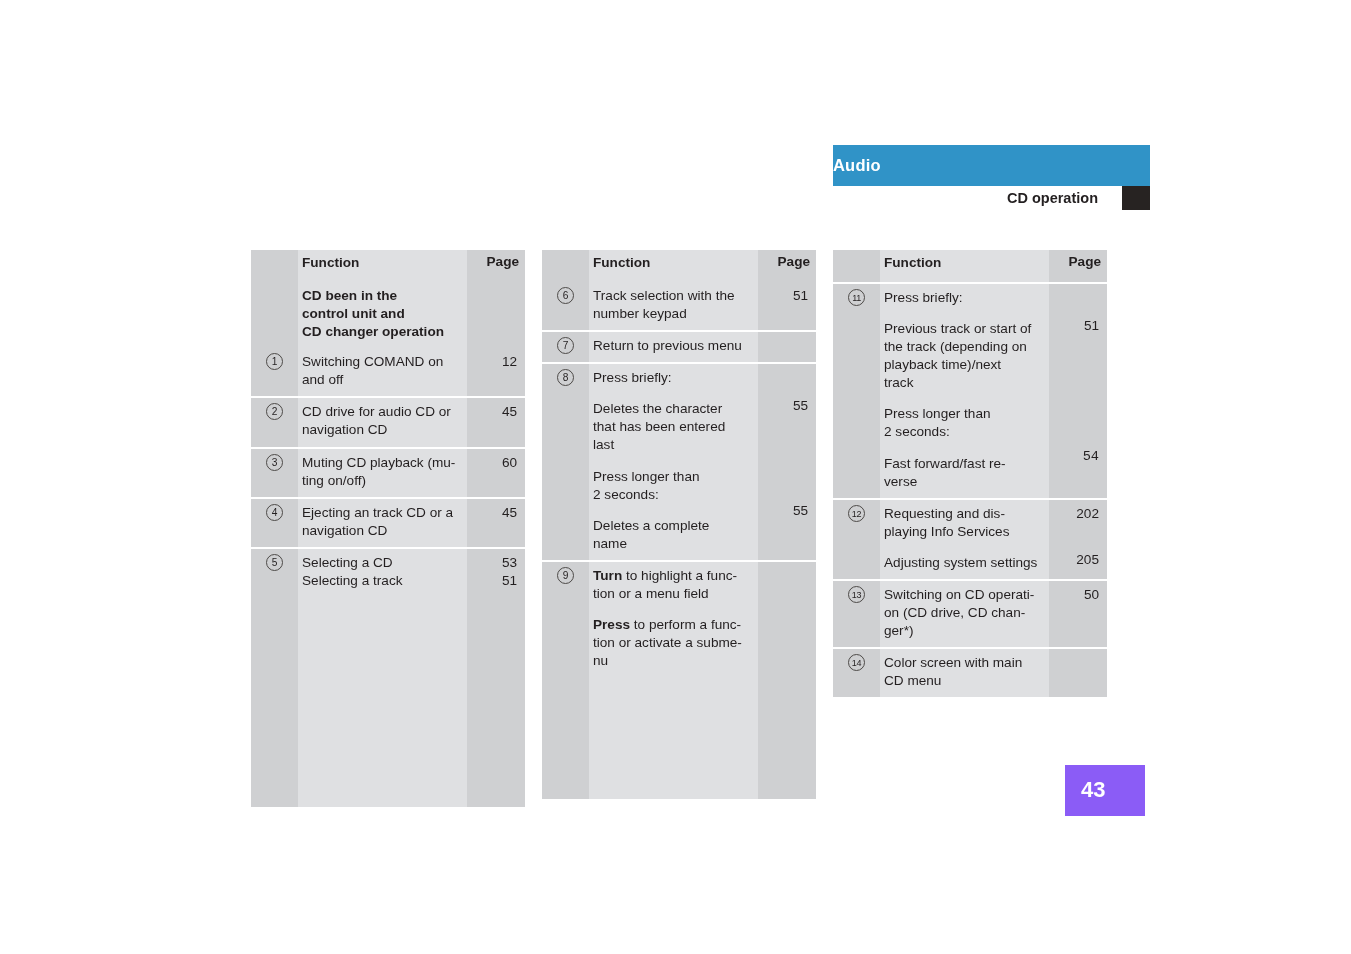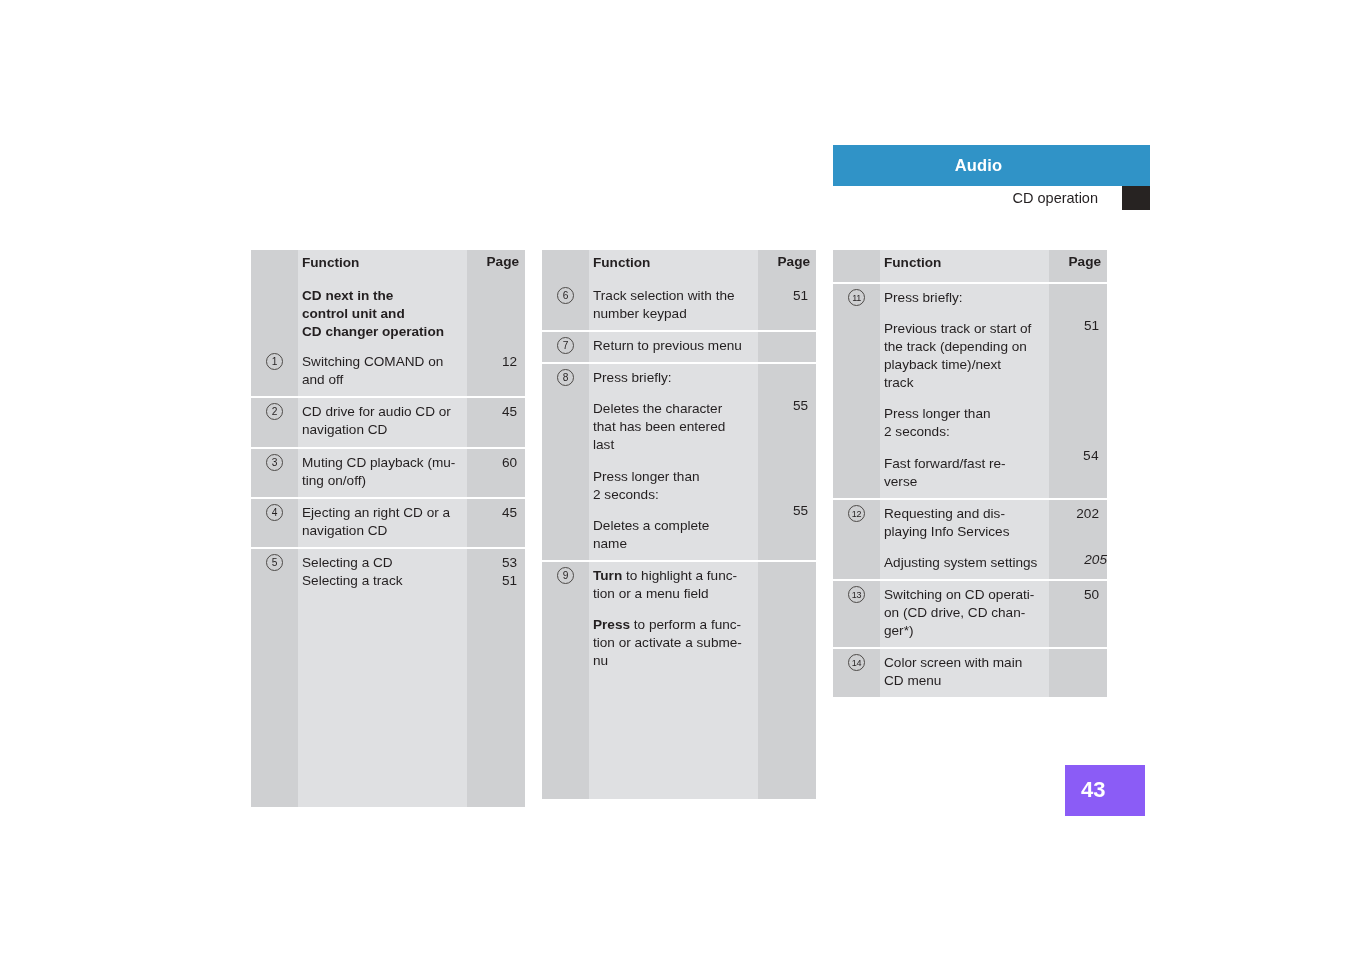--- a/index.html
+++ b/index.html
@@ -19,42 +19,42 @@
   
   #header-block {
     position: absolute;
     left: 833px;
     top: 145px;
     width: 317px;
   }
   #header-bar {
     background: #3093c7;
     height: 41px;
-    text-align: center;
+    text-align: left;
     box-sizing: border-box;
     padding: 0 26px 0 0;
     line-height: 41px;
   }
   #header-title {
     color: #ffffff;
     font-size: 16.5px;
     font-weight: bold;
     letter-spacing: 0.2px;
   }
   #subheader-row {
     height: 28px;
     position: relative;
     display: block;
   }
   #subheader-title {
     position: absolute;
     right: 52px;
     top: 4px;
     font-size: 14.5px;
-    font-weight: normal;
+    font-weight: bold;
     color: #231f20;
     white-space: nowrap;
   }
   #subheader-square {
     position: absolute;
     right: 0px;
     top: 0px;
     width: 28px;
     height: 24px;
     background: #272322;
@@ -187,21 +187,21 @@
       </colgroup>
       <tbody>
         <tr class="hdr">
           <td class="num"></td>
           <td class="fn">Function</td>
           <td class="pg">Page</td>
         </tr>
         <tr>
           <td class="num"></td>
           <td class="fn">
-            <span class="fn-line"><span class="fn-bold">CD next in the</span></span>
+            <span class="fn-line"><span class="fn-bold">CD been in the</span></span>
             <span class="fn-line"><span class="fn-bold">control unit and</span></span>
             <span class="fn-line"><span class="fn-bold">CD changer operation</span></span>
           </td>
           <td class="pg"></td>
         </tr>
         <tr>
           <td class="num"><span class="circ">1</span></td>
           <td class="fn">
             <span class="fn-line">Switching COMAND on</span>
             <span class="fn-line">and off</span>
@@ -226,21 +226,21 @@
             <span class="fn-line">Muting CD playback (mu-</span>
             <span class="fn-line">ting on/off)</span>
           </td>
           <td class="pg">
             <span class="pg-line">60</span>
           </td>
         </tr>
         <tr class="sep">
           <td class="num"><span class="circ">4</span></td>
           <td class="fn">
-            <span class="fn-line">Ejecting an right CD or a</span>
+            <span class="fn-line">Ejecting an track CD or a</span>
             <span class="fn-line">navigation CD</span>
           </td>
           <td class="pg">
             <span class="pg-line">45</span>
           </td>
         </tr>
         <tr class="sep">
           <td class="num"><span class="circ">5</span></td>
           <td class="fn">
             <span class="fn-line">Selecting a CD</span>
@@ -358,21 +358,21 @@
         </tr>
         <tr class="sep">
           <td class="num"><span class="circ two-d">12</span></td>
           <td class="fn">
             <span class="fn-line">Requesting and dis-</span>
             <span class="fn-line">playing Info Services</span>
             <span class="fn-para">Adjusting system settings</span>
           </td>
           <td class="pg" style="position: relative;">
             <span class="pg-line" style="position:absolute;right:8px;top:5px;">202</span>
-            <span class="pg-line" style="position:absolute;right:0;top:51px;font-style:italic;">205</span>
+            <span class="pg-line" style="position:absolute;right:8px;top:51px;">205</span>
           </td>
         </tr>
         <tr class="sep">
           <td class="num"><span class="circ two-d">13</span></td>
           <td class="fn">
             <span class="fn-line">Switching on CD operati-</span>
             <span class="fn-line">on (CD drive, CD chan-</span>
             <span class="fn-line">ger*)</span>
           </td>
           <td class="pg">

